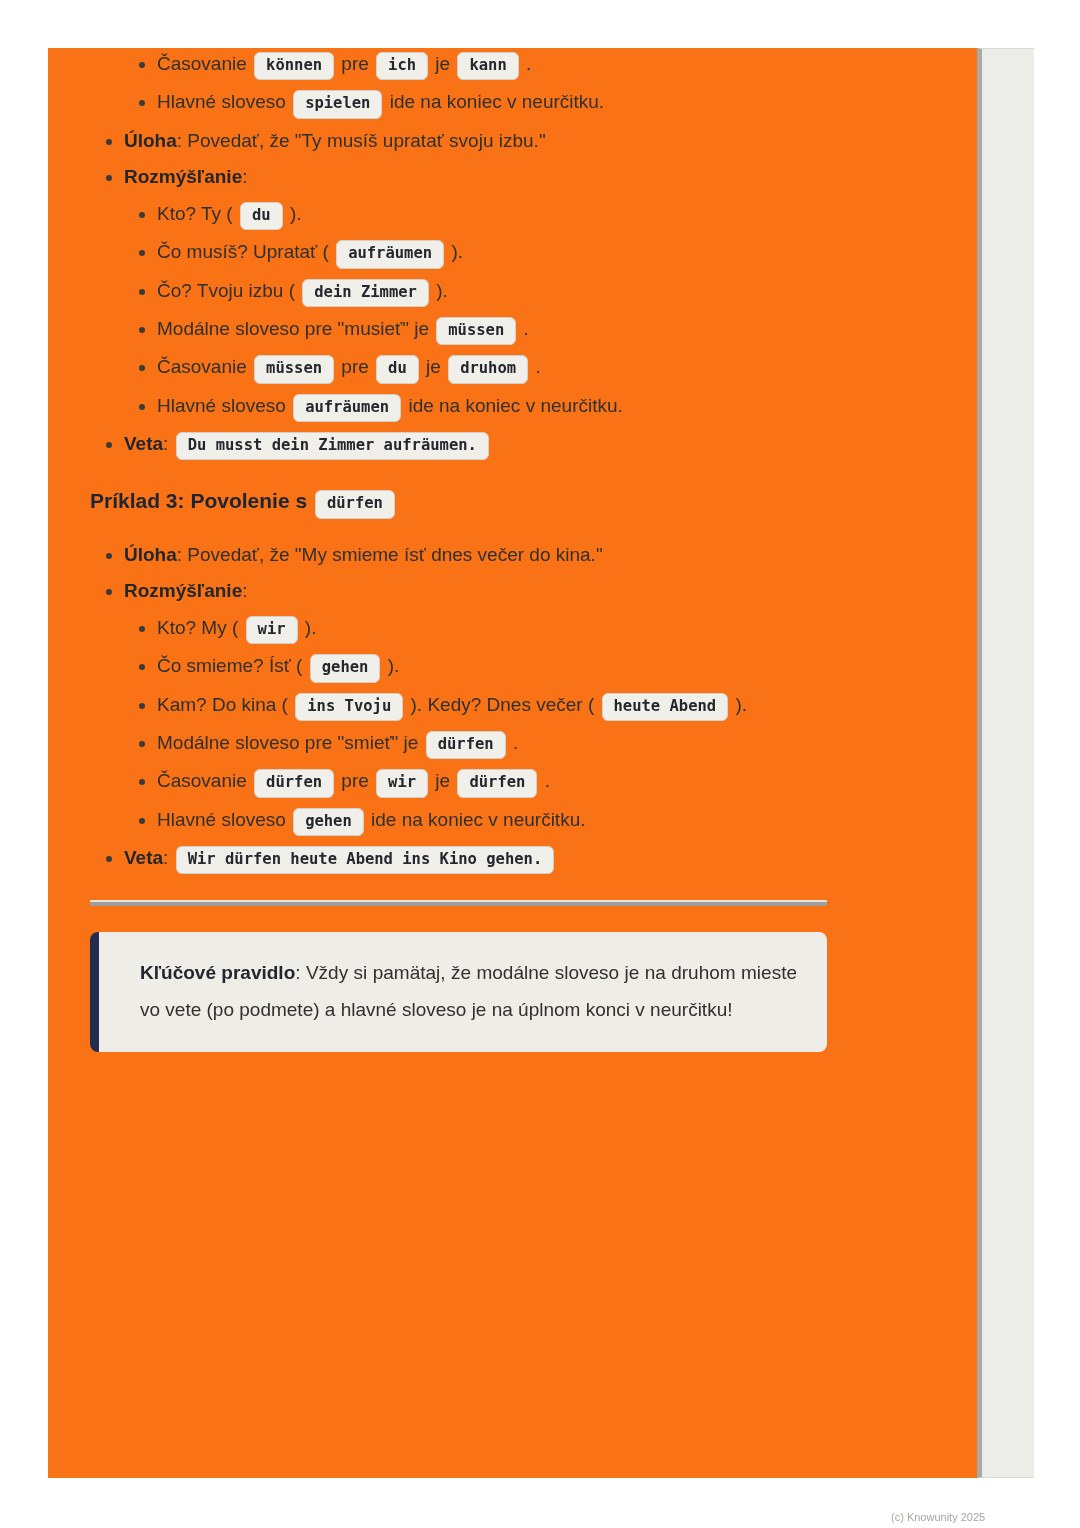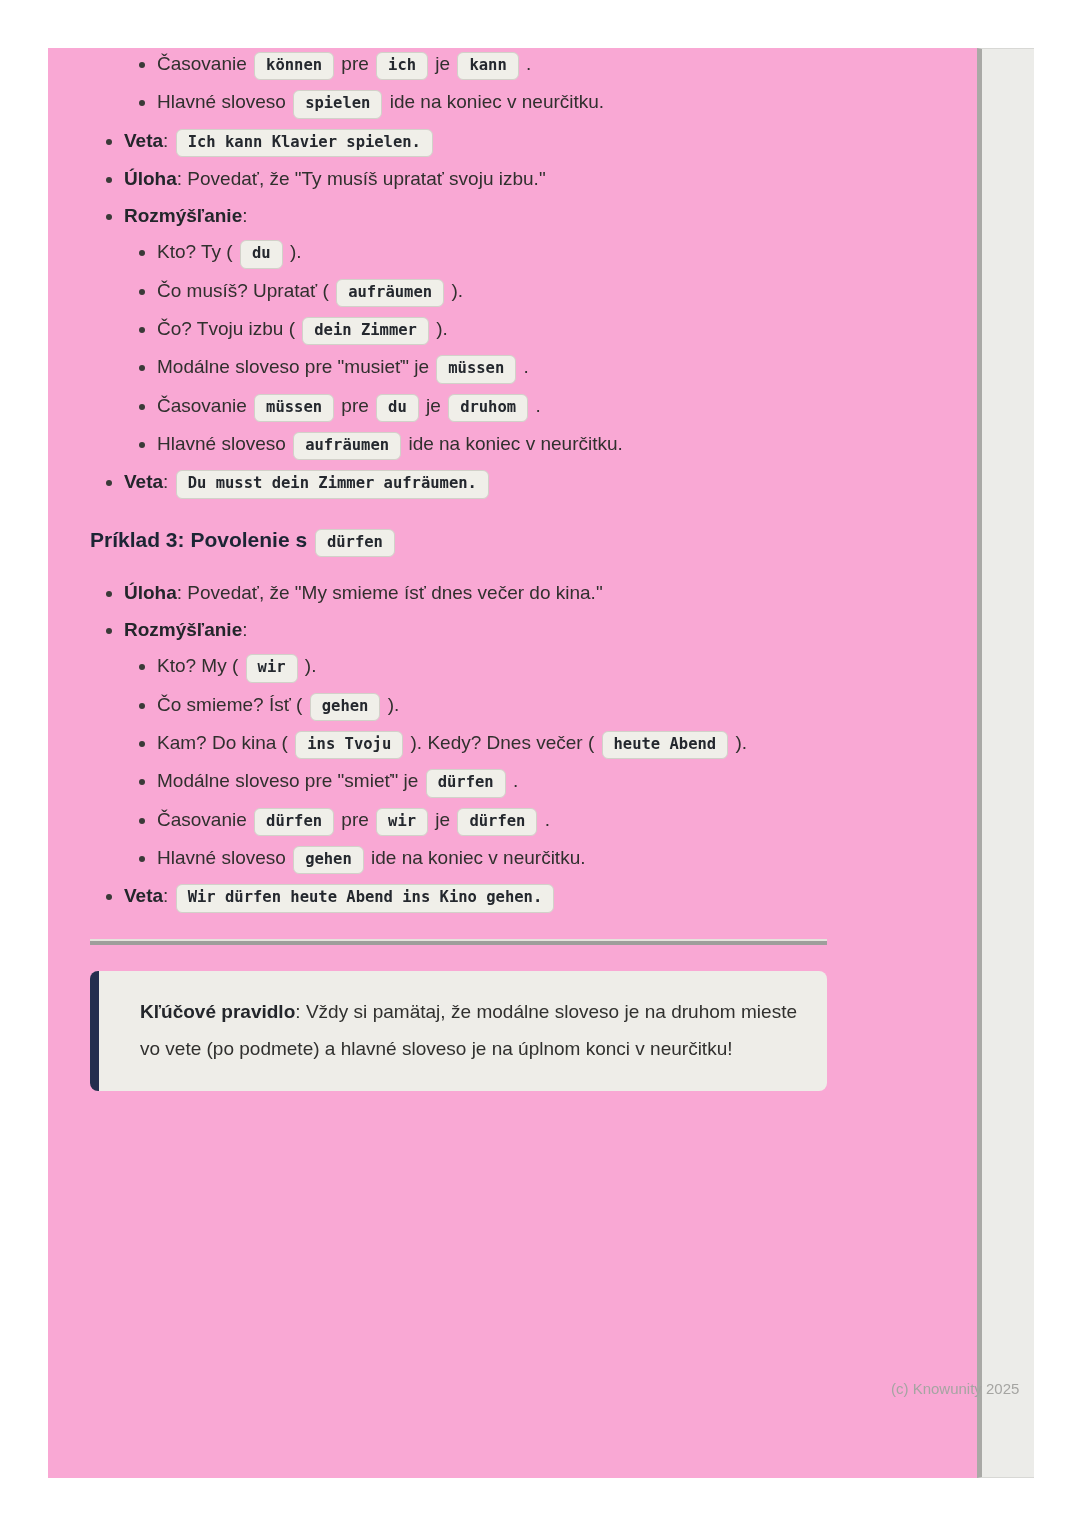--- a/index.html
+++ b/index.html
@@ -1,18 +1,18 @@
 <!DOCTYPE html>
 <html><head>
 <meta charset="utf-8">
 <style>
   html,body{margin:0;padding:0;}
   body{width:1080px;height:1528px;background:#ffffff;font-family:"Liberation Sans",sans-serif;}
   .canvas{position:relative;width:1080px;height:1528px;background:#ffffff;overflow:hidden;}
-  .paper{position:absolute;left:48px;top:48px;width:929px;height:1430px;background:#f9a8d4;}
+  .paper{position:absolute;left:48px;top:48px;width:929px;height:1430px;background:#f97316;}
   .scrollstrip{position:absolute;left:977px;top:48px;width:57px;height:1430px;background:#ececE9;background:#ececE9;}
   .scrollstrip{background:#ececE9;border-left:5px solid #a9a9a6;box-sizing:border-box;border-top:1px solid #d8d8d5;border-bottom:1px solid #d8d8d5;}
   .content{box-sizing:border-box;padding:0 150px 0 42px;color:#30302e;font-size:19px;line-height:1.5;}
   .content > :first-child{margin-top:-6px;}
 
   ul.blist{margin:0;padding:0;list-style:disc outside;}
   .content > ul.lv1{padding-left:34px;}
   .content > ul.lv2{padding-left:67px;}
   li ul.lv2{padding-left:33px;margin-top:8px;}
   ul.blist li{margin:8px 0;}
@@ -24,34 +24,31 @@
   strong{font-weight:bold;color:#23262b;}
 
   h3.example{font-size:21px;font-weight:bold;color:#1c2534;margin:26px 0 22px;line-height:1.4;}
   .thin-rule{height:2px;background:#e5e4dd;margin:26px 0 0;}
   h2.section{font-size:36px;font-weight:bold;color:#202a3a;letter-spacing:-0.8px;margin:44px 0 12px;line-height:1.2;}
   .h2-rule{height:4px;background:#9e9e9b;margin:0;}
   .callout{margin-top:26px;background:#eeede8;border-left:9px solid #232e4e;border-radius:8px;
            padding:22px 30px 24px 41px;}
   .callout-text{margin:0;text-align:justify;font-size:19px;line-height:1.95;color:#30302e;}
 
-  .watermark{position:absolute;left:891px;top:1380px;font-size:15px;color:#a5a5a2;z-index:5;}
+  .watermark{position:absolute;left:891px;top:1511px;font-size:11px;color:#a5a5a2;z-index:5;}
 </style>
 </head>
 <body>
 
 <div class="canvas">
   <div class="paper">
     <div class="content">
         <ul class="blist lv2">
           <li><span><span>Časovanie </span><code class="chip">können</code><span> pre </span><code class="chip">ich</code><span> je </span><code class="chip">kann</code><span> .</span></span></li>
           <li><span><span>Hlavné sloveso </span><code class="chip">spielen</code><span> ide na koniec v neurčitku.</span></span></li>
-        </ul>
-        <ul class="blist lv1">
-          <li><span><strong>Veta</strong><span>: </span><code class="chip">Ich kann Klavier spielen.</code></span></li>
         </ul>
         <ul class="blist lv1">
           <li><span><strong>Úloha</strong><span>: Povedať, že "Ty musíš upratať svoju izbu."</span></span></li>
           <li><span><strong>Rozmýšľanie</strong><span>:</span></span><ul class="blist lv2">
               <li><span><span>Kto? Ty ( </span><code class="chip">du</code><span> ).</span></span></li>
               <li><span><span>Čo musíš? Upratať ( </span><code class="chip">aufräumen</code><span> ).</span></span></li>
               <li><span><span>Čo? Tvoju izbu ( </span><code class="chip">dein Zimmer</code><span> ).</span></span></li>
               <li><span><span>Modálne sloveso pre "musieť" je </span><code class="chip">müssen</code><span> .</span></span></li>
               <li><span><span>Časovanie </span><code class="chip">müssen</code><span> pre </span><code class="chip">du</code><span> je </span><code class="chip">druhom</code><span> .</span></span></li>
               <li><span><span>Hlavné sloveso </span><code class="chip">aufräumen</code><span> ide na koniec v neurčitku.</span></span></li>

